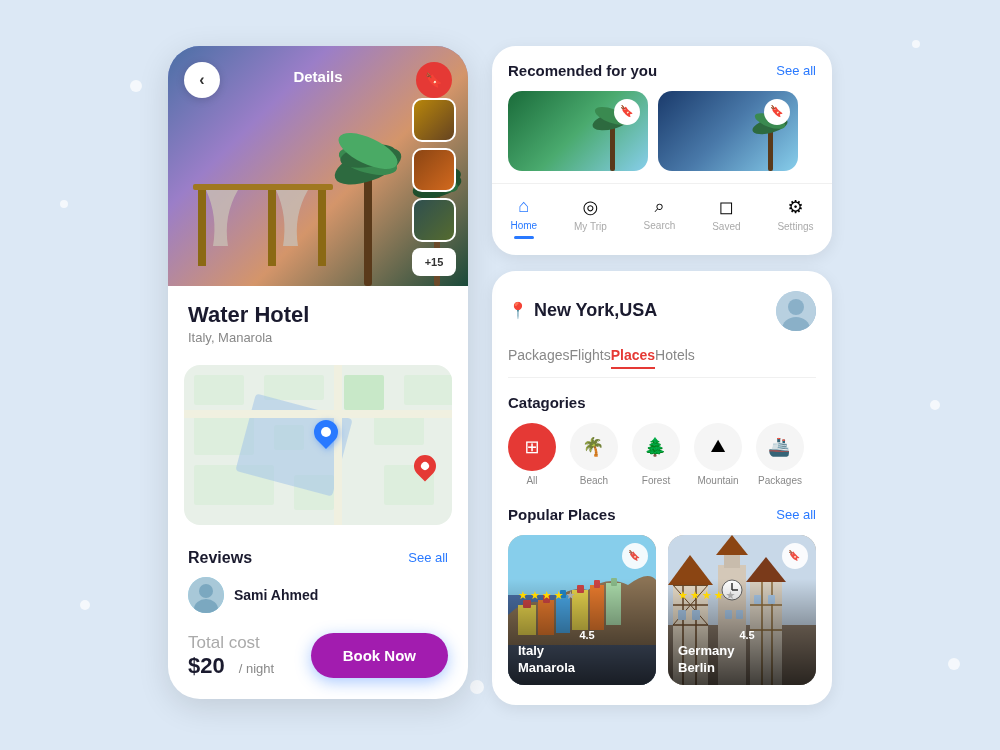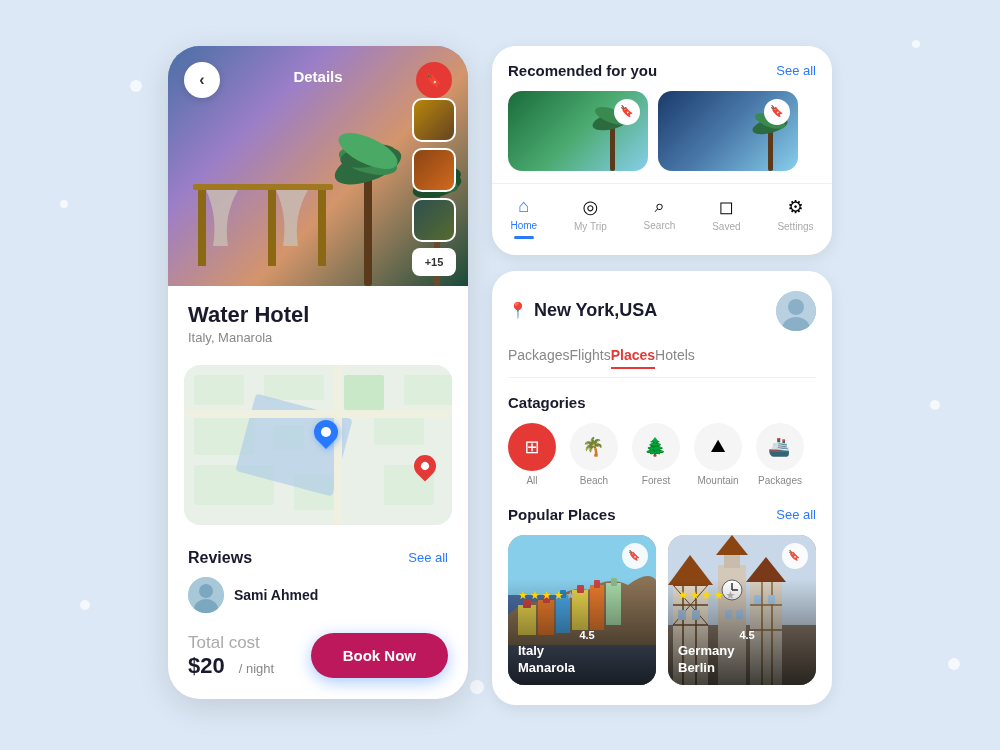--- a/index.html
+++ b/index.html
@@ -269,21 +269,21 @@
       color: #1a1a2e;
     }
 
     .price-per {
       font-size: 13px;
       color: #888;
       font-weight: 400;
     }
 
     .book-btn {
-      background: #be185d;
+      background: #a21caf;
       color: white;
       border: none;
       border-radius: 24px;
       padding: 14px 32px;
       font-size: 15px;
       font-weight: 700;
       cursor: pointer;
       box-shadow: 0 4px 16px rgba(41,121,255,0.4);
     }
 

